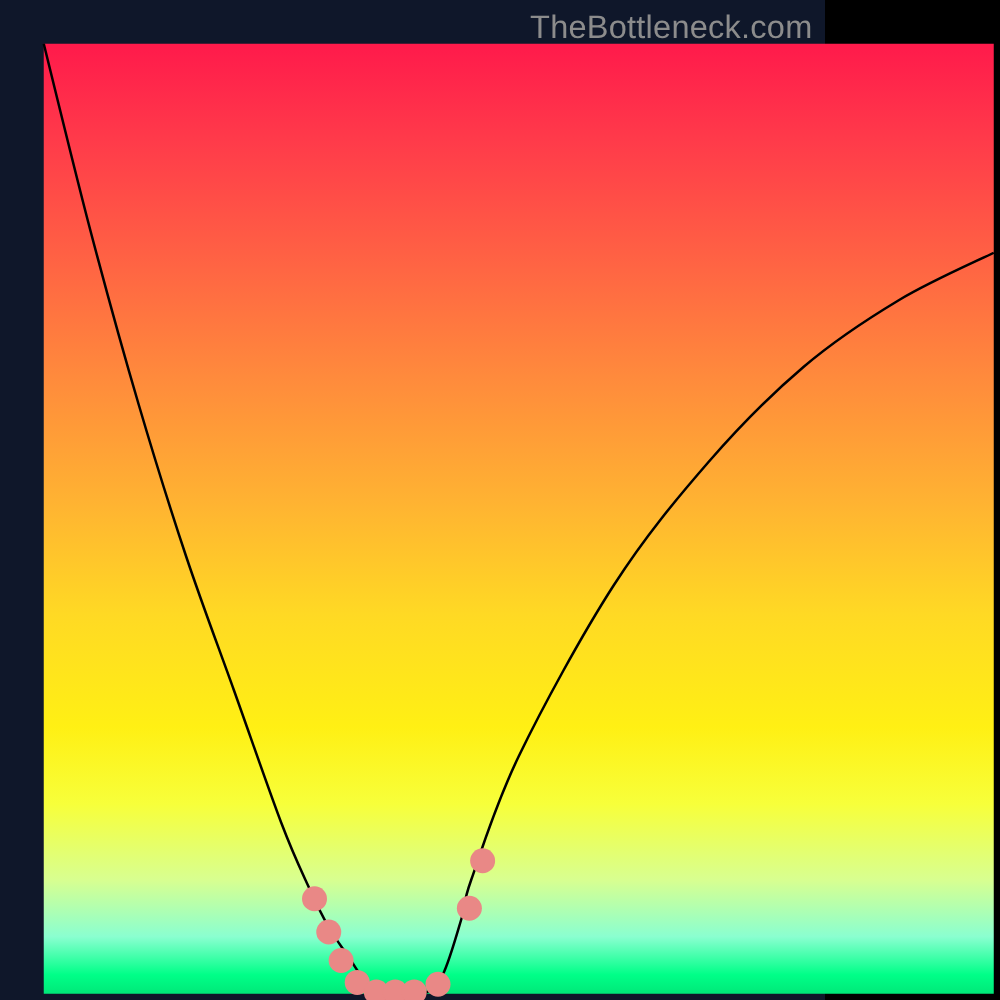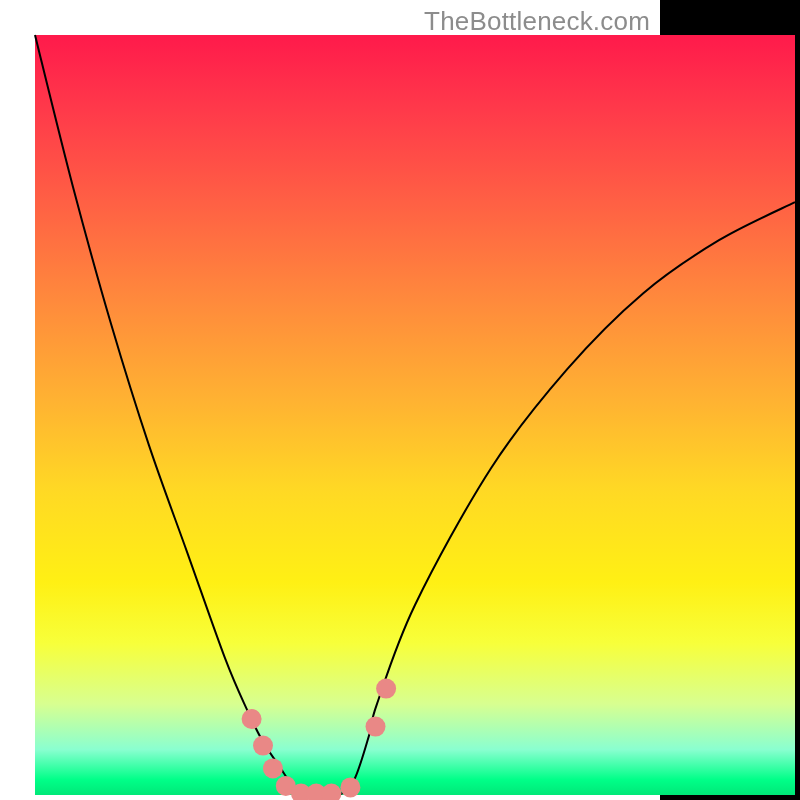--- a/index.html
+++ b/index.html
@@ -10,21 +10,21 @@
     background: #000;
     overflow: hidden;
     font-family: Arial, Helvetica, sans-serif;
   }
   .frame {
     position: absolute;
     left: 0;
     top: 0;
     width: 660px;
     height: 800px;
-    background: #ffffff;
+    background: #0f172a;
     text-align: right;
   }
   .plot {
     position: absolute;
     left: 35px;
     top: 35px;
     width: 760px;
     height: 760px;
     background: linear-gradient(to bottom,
       #ff1a4b 0%,

